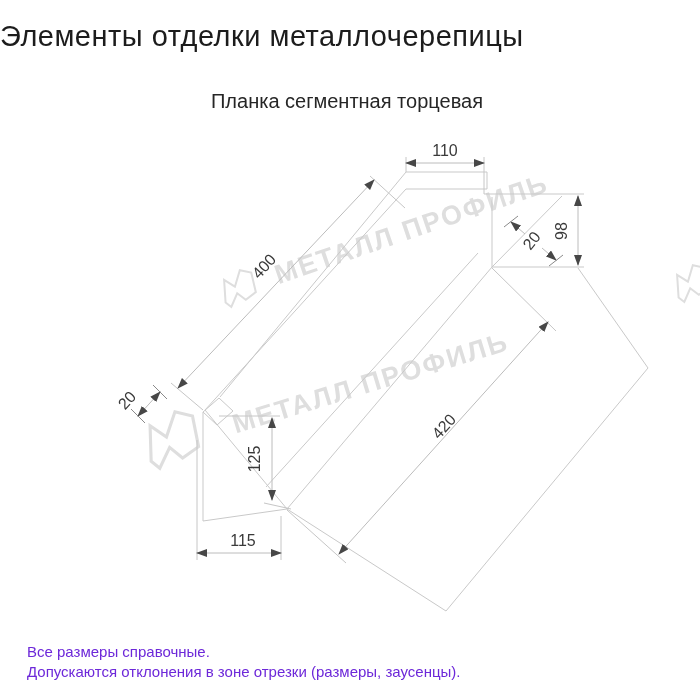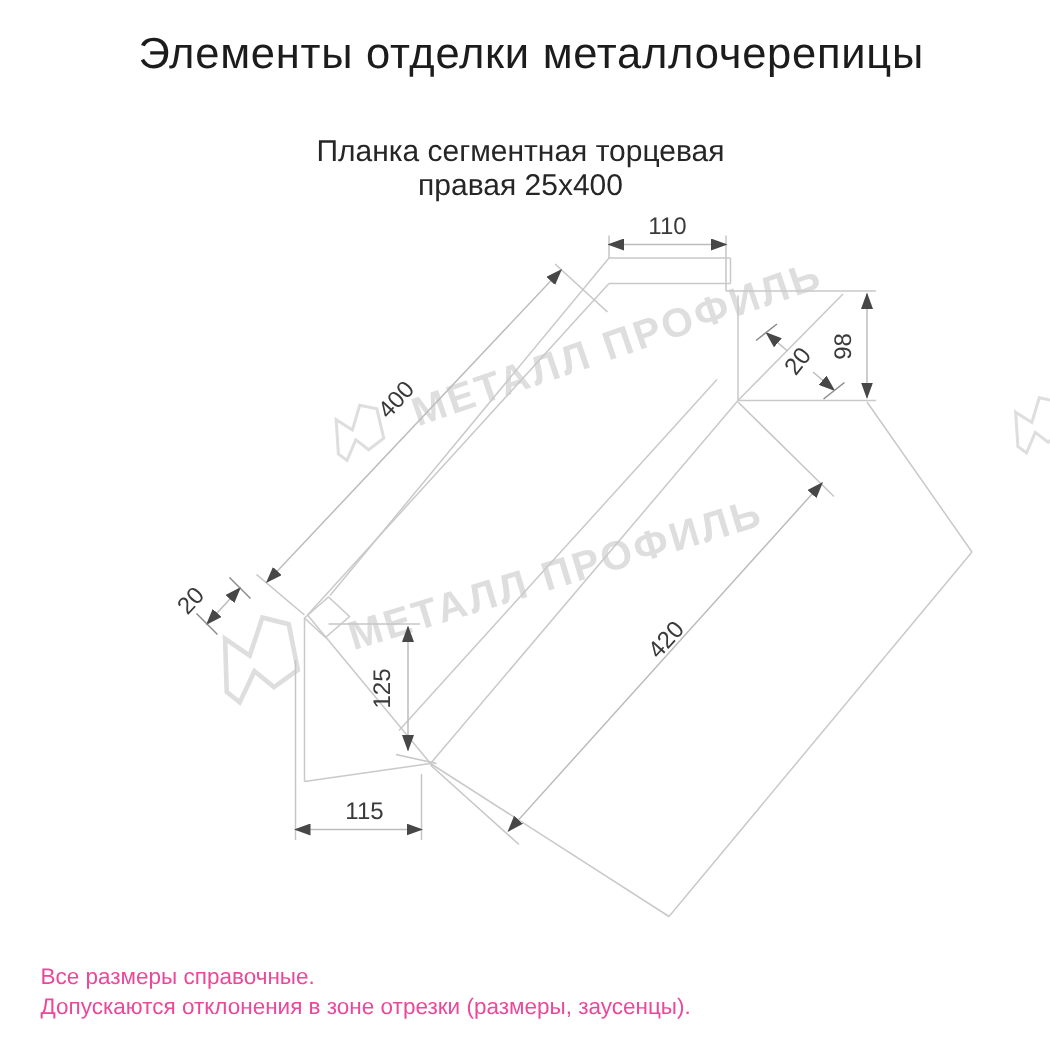--- a/index.html
+++ b/index.html
@@ -1,39 +1,38 @@
 <!DOCTYPE html>
 <html><head>
 <meta charset="utf-8">
 <style>
   html,body{margin:0;padding:0;background:#ffffff;width:700px;height:700px;overflow:hidden;}
   body{font-family:"Liberation Sans","DejaVu Sans",sans-serif;position:relative;}
-  .page-title{position:absolute;top:20px;left:0;width:616px;text-align:right;
+  .page-title{position:absolute;top:20px;left:0;width:616px;text-align:left;
     font-size:29px;font-weight:400;color:#1c1c1c;letter-spacing:0.5px;}
   .subtitle{position:absolute;top:90px;left:0;width:694px;text-align:center;
     font-size:20px;color:#262626;line-height:23px;}
   .drawing-wrap{position:absolute;top:0;left:0;width:700px;height:700px;}
-  .notes{position:absolute;left:27px;top:642px;font-size:15px;color:#ec4899;line-height:20px;}
+  .notes{position:absolute;left:27px;top:642px;font-size:15px;color:#6d28d9;line-height:20px;}
   svg text.dim{font-family:"Liberation Sans","DejaVu Sans",sans-serif;font-size:16px;fill:#3a3a3a;}
   svg text.wm{font-family:"Liberation Sans","DejaVu Sans",sans-serif;font-weight:700;
     font-size:27px;fill:#dedede;letter-spacing:2px;}
   svg .part{stroke:#c9c9c9;fill:none;stroke-width:1;}
   svg .ext{stroke:#c6c6c6;fill:none;stroke-width:1;}
   svg .dimline{stroke:#bcbcbc;fill:none;stroke-width:1;}
   svg .tick{stroke:#8a8a8a;fill:none;stroke-width:1;}
   svg .logo{stroke:#dedede;fill:none;stroke-width:2;}
 </style>
 </head>
 <body>
 
 <div class="page-title">Элементы отделки металлочерепицы</div>
 
 <div class="subtitle">
   <div>Планка сегментная торцевая</div>
-  <div>правая 25x400</div>
 </div>
 
 <div class="drawing-wrap">
 <svg width="700" height="700" viewBox="0 0 700 700">
   <defs>
     <marker id="arr" markerWidth="11" markerHeight="8" refX="10" refY="4" orient="auto-start-reverse">
       <path d="M0,0 L11,4 L0,8 Z" fill="#474747"></path>
     </marker>
   </defs>
 

